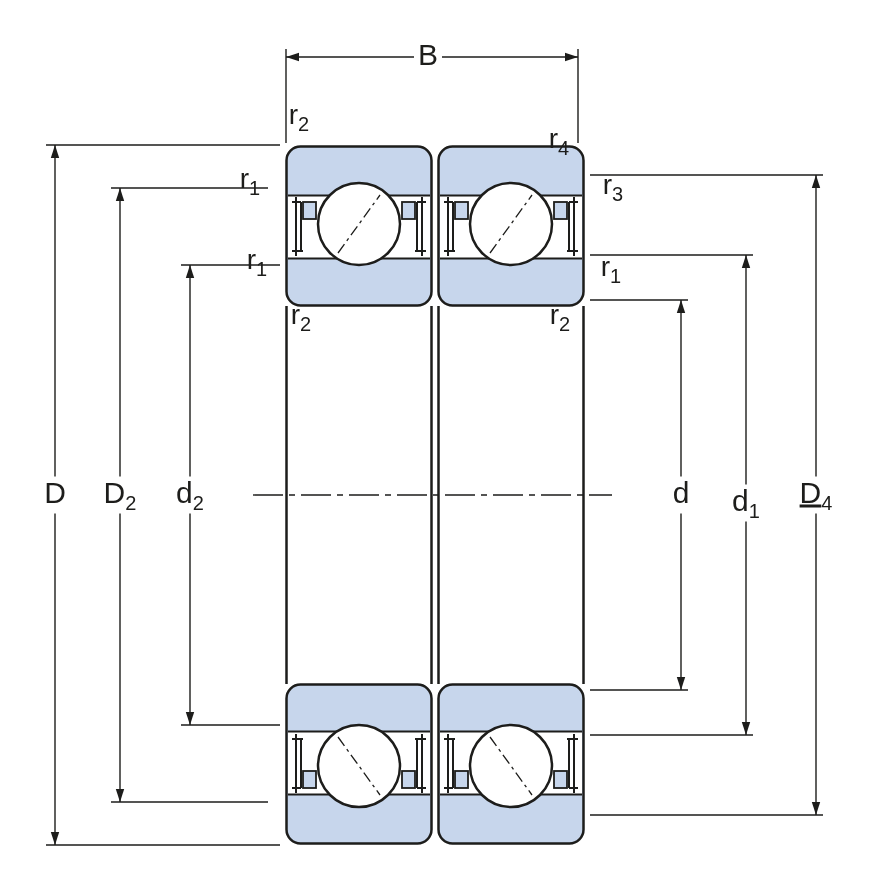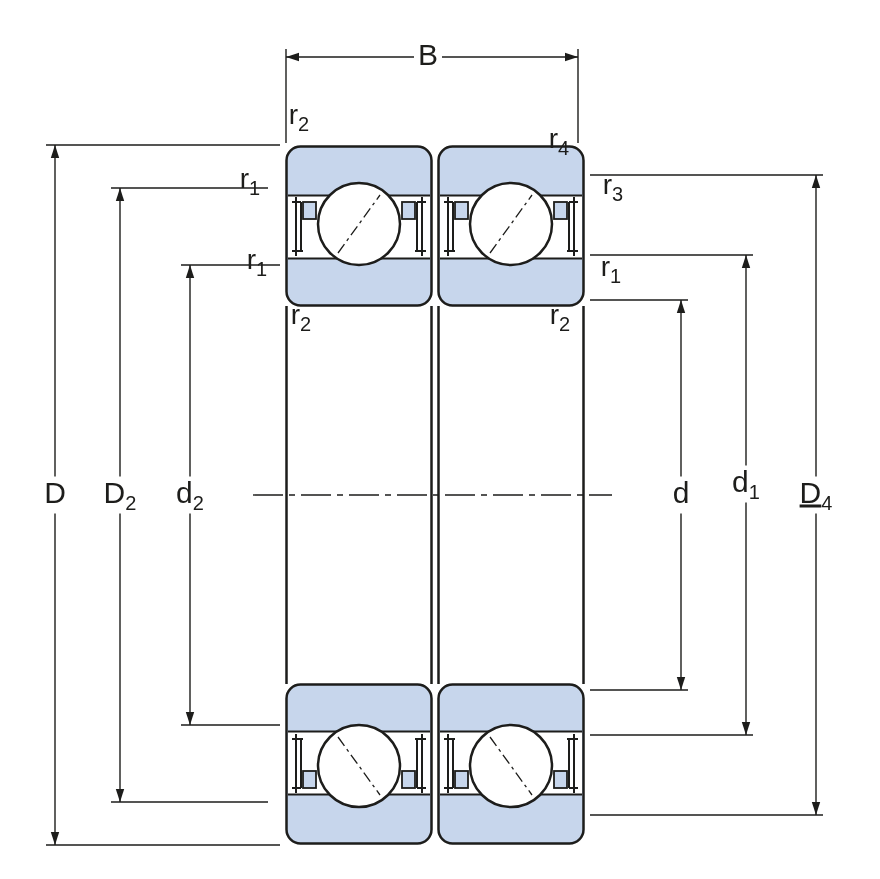--- a/index.html
+++ b/index.html
@@ -110,21 +110,21 @@
     </g>
 
     <line class="axis" x1="253" y1="495" x2="612" y2="495"></line>
   </svg>
 
   <div class="lbl" style="left:428px;top:57px;"><span>B</span><span class="sub"></span></div>
   <div class="lbl" style="left:55px;top:495px;"><span>D</span><span class="sub"></span></div>
   <div class="lbl" style="left:120px;top:495px;"><span>D</span><span class="sub">2</span></div>
   <div class="lbl" style="left:190px;top:495px;"><span>d</span><span class="sub">2</span></div>
   <div class="lbl" style="left:681px;top:495px;"><span>d</span><span class="sub"></span></div>
-  <div class="lbl" style="left:746px;top:484px;"><span>d</span><span class="sub">1</span></div>
+  <div class="lbl" style="left:746px;top:503px;"><span>d</span><span class="sub">1</span></div>
   <div class="lbl" style="left:816px;top:495px;text-decoration:underline;"><span>D</span><span class="sub">4</span></div>
 
   <div class="lbl nobg" style="left:299px;top:117px;"><span>r</span><span class="sub">2</span></div>
   <div class="lbl nobg" style="left:559px;top:117px;margin-top:24px;"><span>r</span><span class="sub">4</span></div>
   <div class="lbl nobg" style="left:613px;top:141px;margin-top:46px;"><span>r</span><span class="sub">3</span></div>
   <div class="lbl nobg" style="left:250px;top:181px;"><span>r</span><span class="sub">1</span></div>
   <div class="lbl nobg" style="left:257px;top:262px;"><span>r</span><span class="sub">1</span></div>
   <div class="lbl nobg" style="left:301px;top:317px;"><span>r</span><span class="sub">2</span></div>
   <div class="lbl nobg" style="left:611px;top:269px;"><span>r</span><span class="sub">1</span></div>
   <div class="lbl nobg" style="left:560px;top:317px;"><span>r</span><span class="sub">2</span></div>

